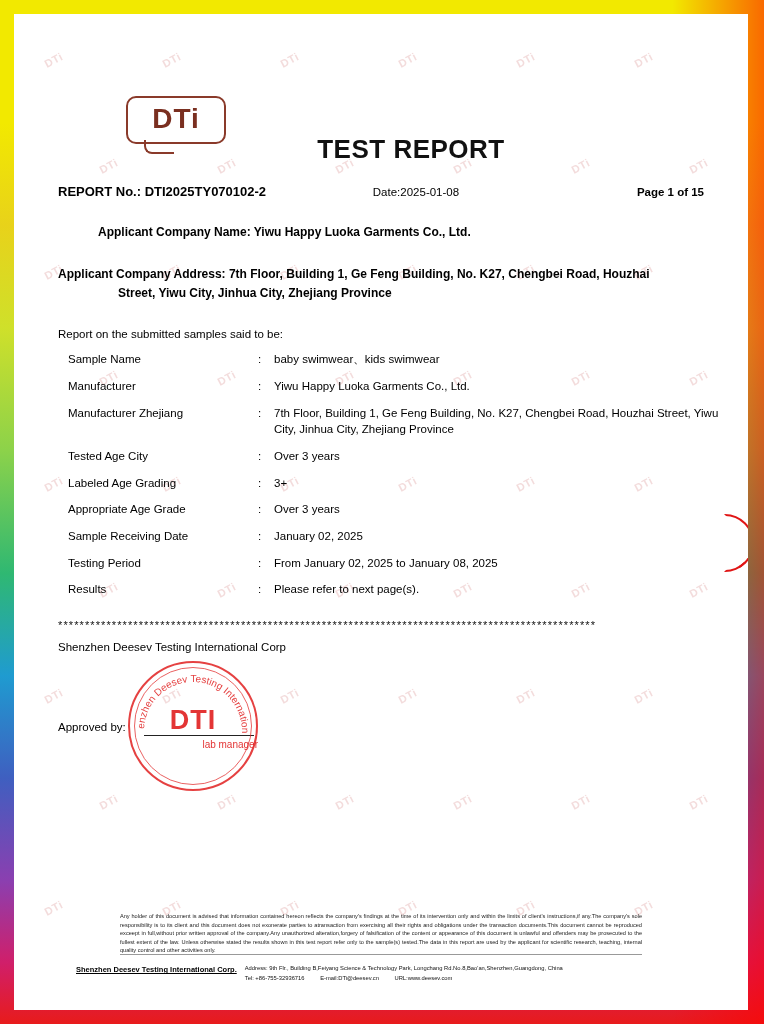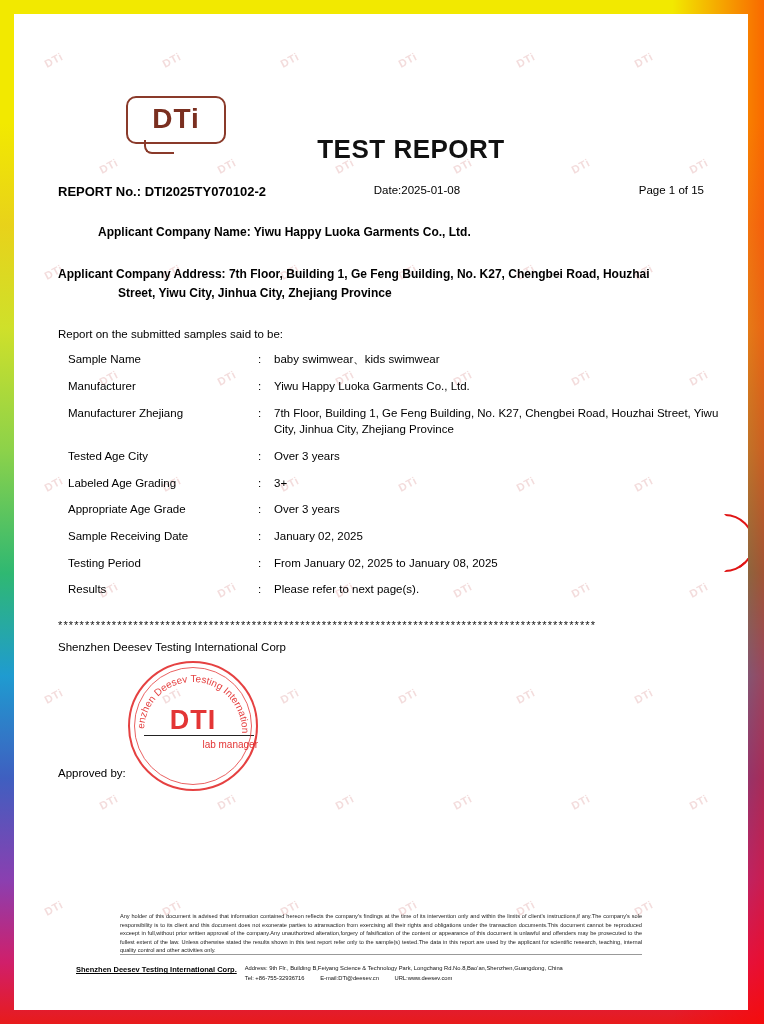--- a/index.html
+++ b/index.html
@@ -119,37 +119,37 @@
     font-size: 26px;
     font-weight: bold;
     letter-spacing: 0.5px;
     color: #111;
     padding-left: 60px;
   }
 
   
   .meta-line {
     display: flex;
-    align-items: flex-start;
+    align-items: center;
     font-size: 12.5px;
     font-weight: bold;
     margin-top: 6px;
     padding: 0 4px;
   }
   .meta-no { flex: 0 0 auto; font-size: 13px; }
   .meta-date {
     flex: 1 1 auto;
     text-align: center;
     font-weight: normal;
     font-size: 11.5px;
     padding-right: 40px;
   }
   .meta-page {
     flex: 0 0 auto;
-    font-weight: normal;
+    font-weight: bold;
     font-size: 11.5px;
     padding-left: 31px;
   }
 
   .applicant-block {
     font-size: 12px;
     font-weight: bold;
     margin-top: 26px;
     padding-left: 4px;
     margin-left: 40px;
@@ -209,21 +209,20 @@
   .approve-area {
     position: relative;
     height: 120px;
     margin-top: 14px;
   }
   .approve-label {
     position: absolute;
     left: 4px;
     top: 54px;
     font-size: 11.5px;
-    margin-top: 46px;
   }
   .approve-rule {
     position: absolute;
     left: 90px;
     top: 68px;
     width: 110px;
     border-bottom: 1px solid #222;
   }
   .stamp {
     position: absolute;

